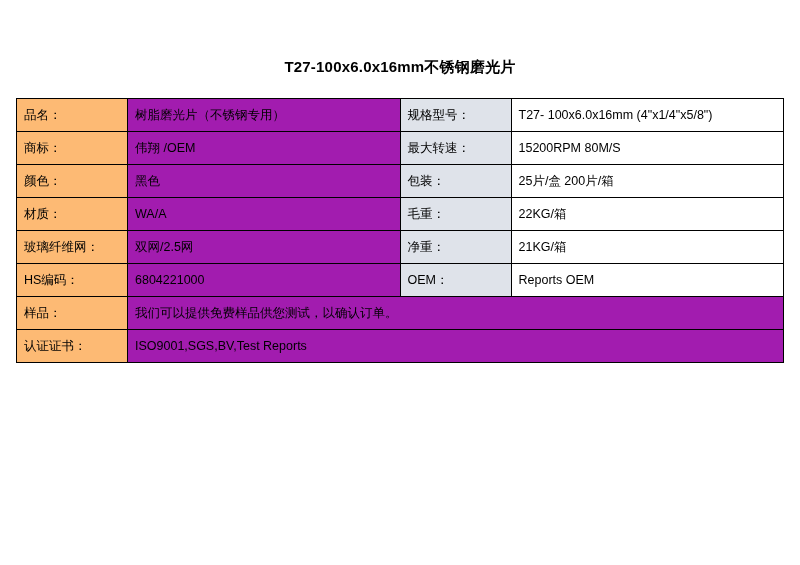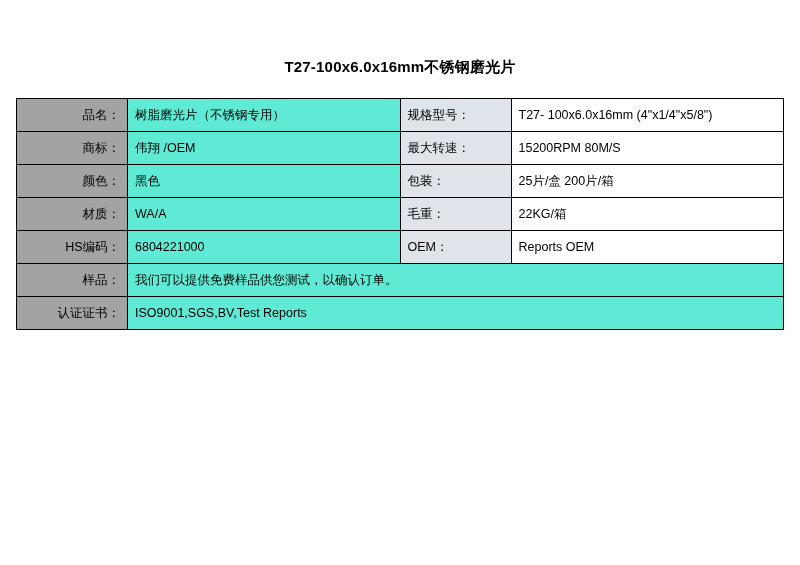--- a/index.html
+++ b/index.html
@@ -40,26 +40,25 @@
     font-size: 12.5px;
   }
   .spec-table td {
     border: 1px solid #000000;
     padding: 6px 7px;
     vertical-align: middle;
     line-height: 1.45;
     height: 20px;
   }
   .label-cell {
-    background: #a3a3a3;
+    background: #fdba74;
     width: 96px;
-    text-align: right;
   }
   .value-cell {
-    background: #5eead4;
+    background: #a21caf;
   }
   .label-cell-2 {
     background: #dfe3ea;
     width: 96px;
     margin-left: 45px;
   }
   .value-cell-2 {
     background: #ffffff;
   }
   .tall-cell {
@@ -96,20 +95,26 @@
         <td class="label-cell-2">包装：</td>
         <td class="value-cell-2">25片/盒   200片/箱</td>
       </tr>
       <tr>
         <td class="label-cell">材质：</td>
         <td class="value-cell">WA/A</td>
         <td class="label-cell-2">毛重：</td>
         <td class="value-cell-2">22KG/箱</td>
       </tr>
       <tr>
+        <td class="label-cell">玻璃纤维网：</td>
+        <td class="value-cell">双网/2.5网</td>
+        <td class="label-cell-2">净重：</td>
+        <td class="value-cell-2">21KG/箱</td>
+      </tr>
+      <tr>
         <td class="label-cell">HS编码：</td>
         <td class="value-cell">6804221000</td>
         <td class="label-cell-2">OEM：</td>
         <td class="value-cell-2">Reports OEM</td>
       </tr>
       <tr>
         <td class="label-cell">样品：</td>
         <td class="value-cell" colspan="3">我们可以提供免费样品供您测试，以确认订单。</td>
       </tr>
       <tr>

